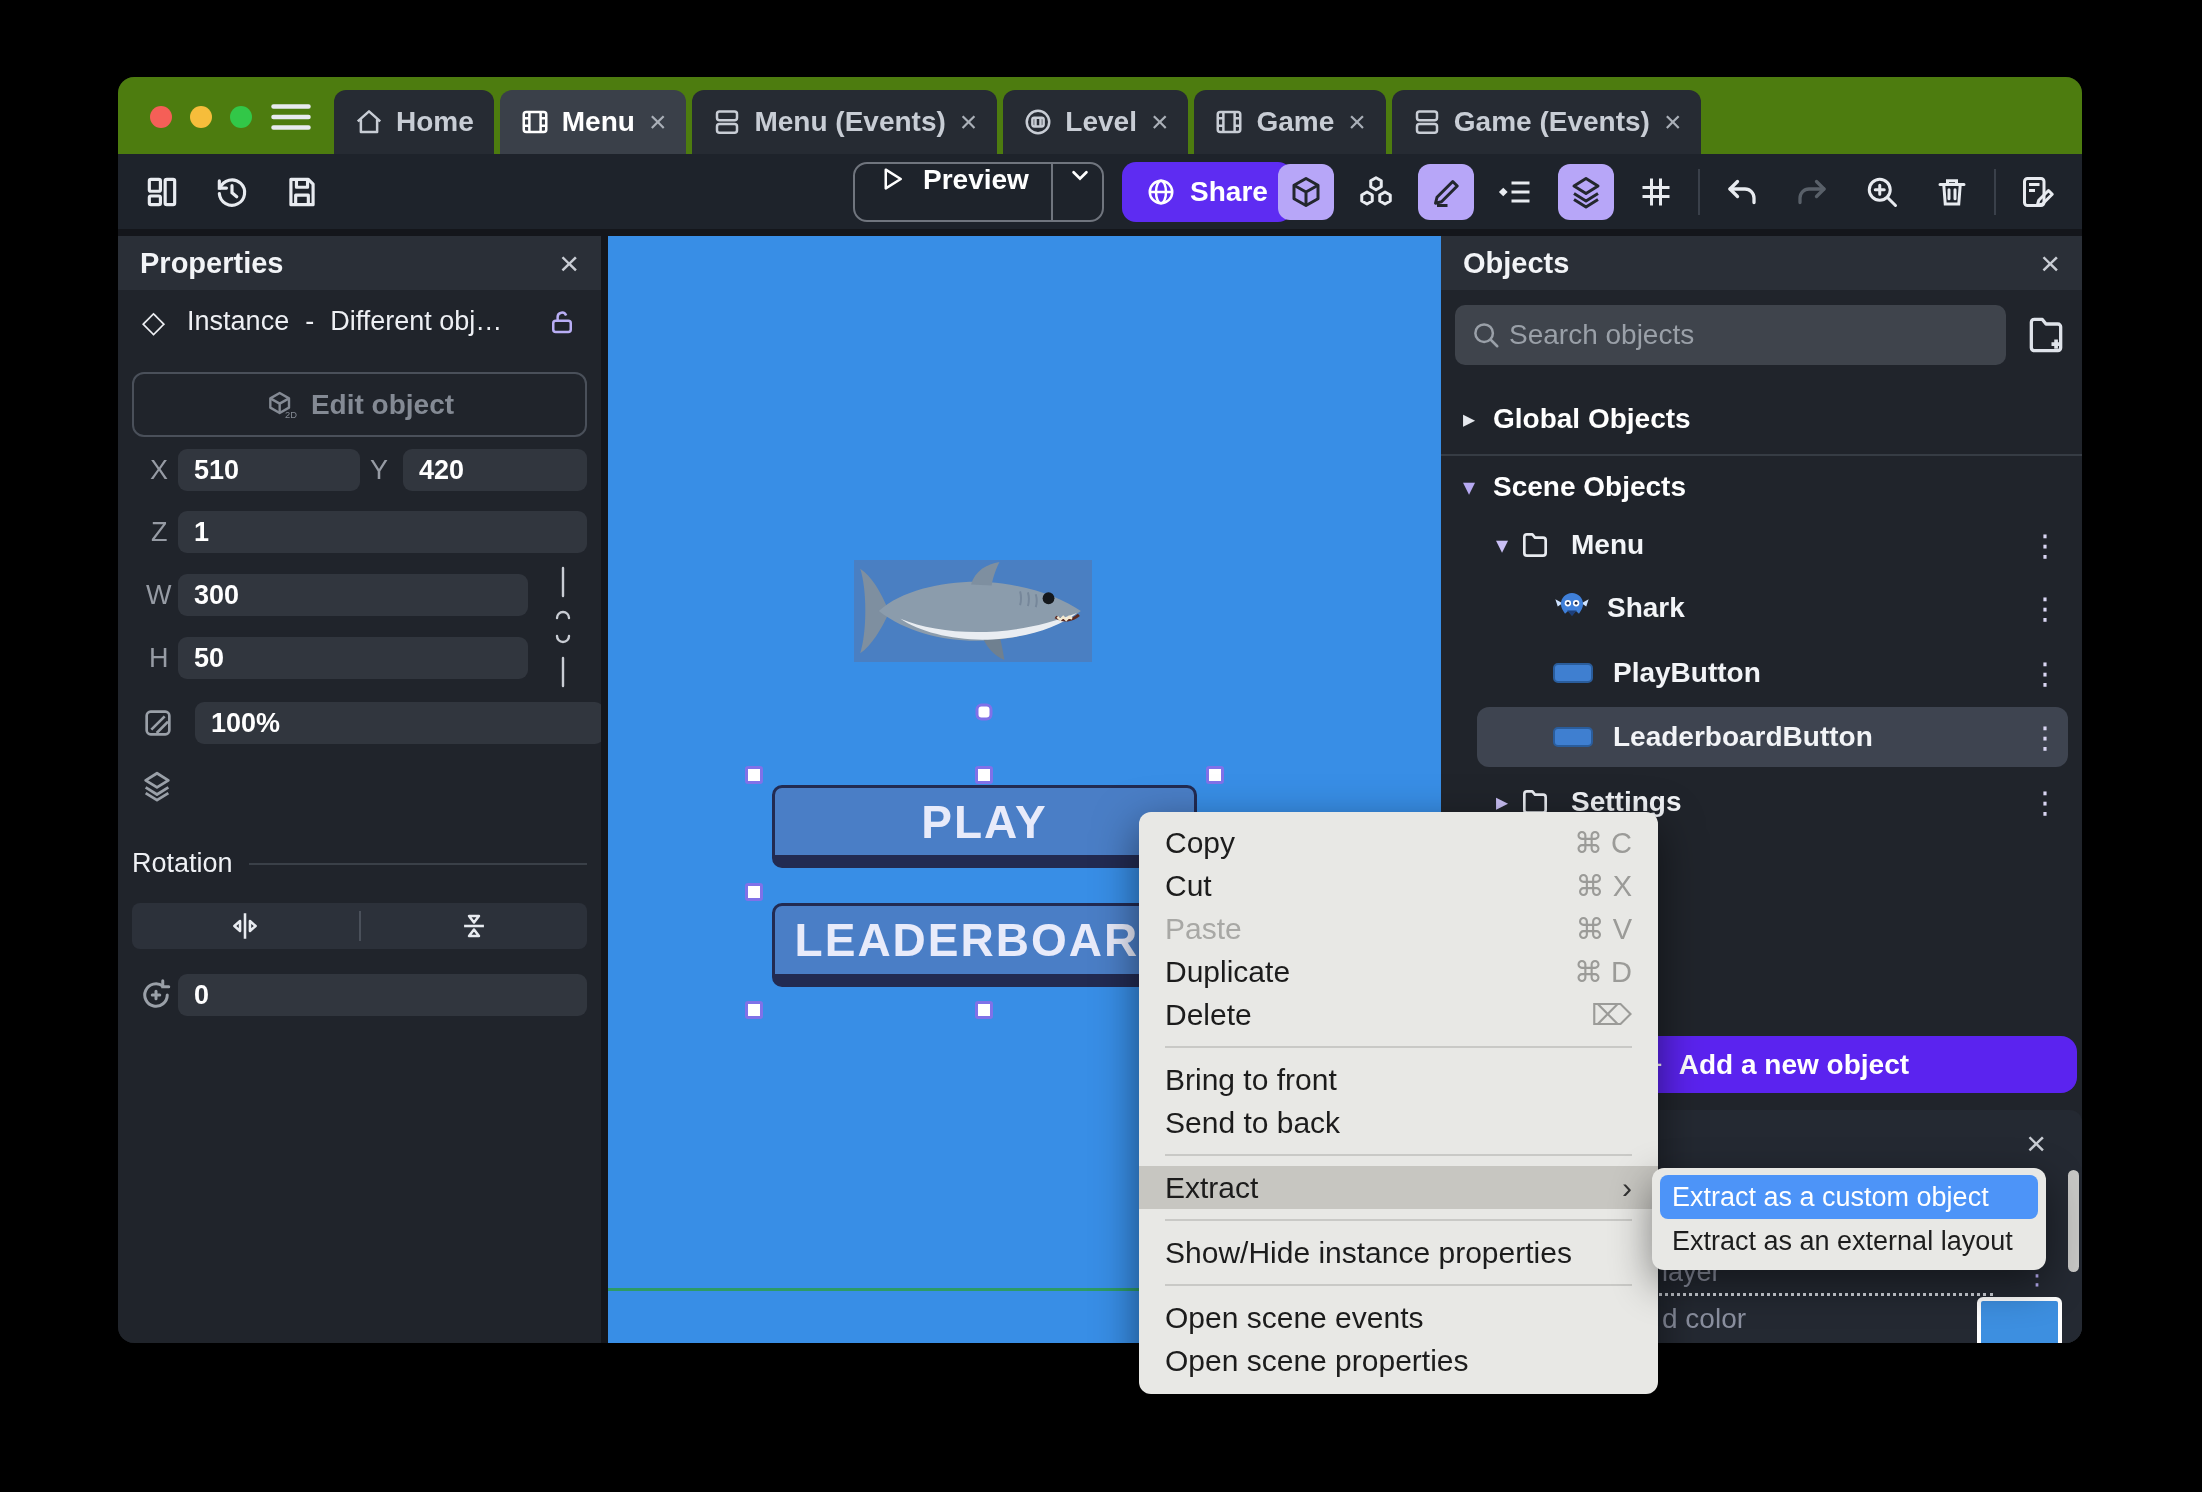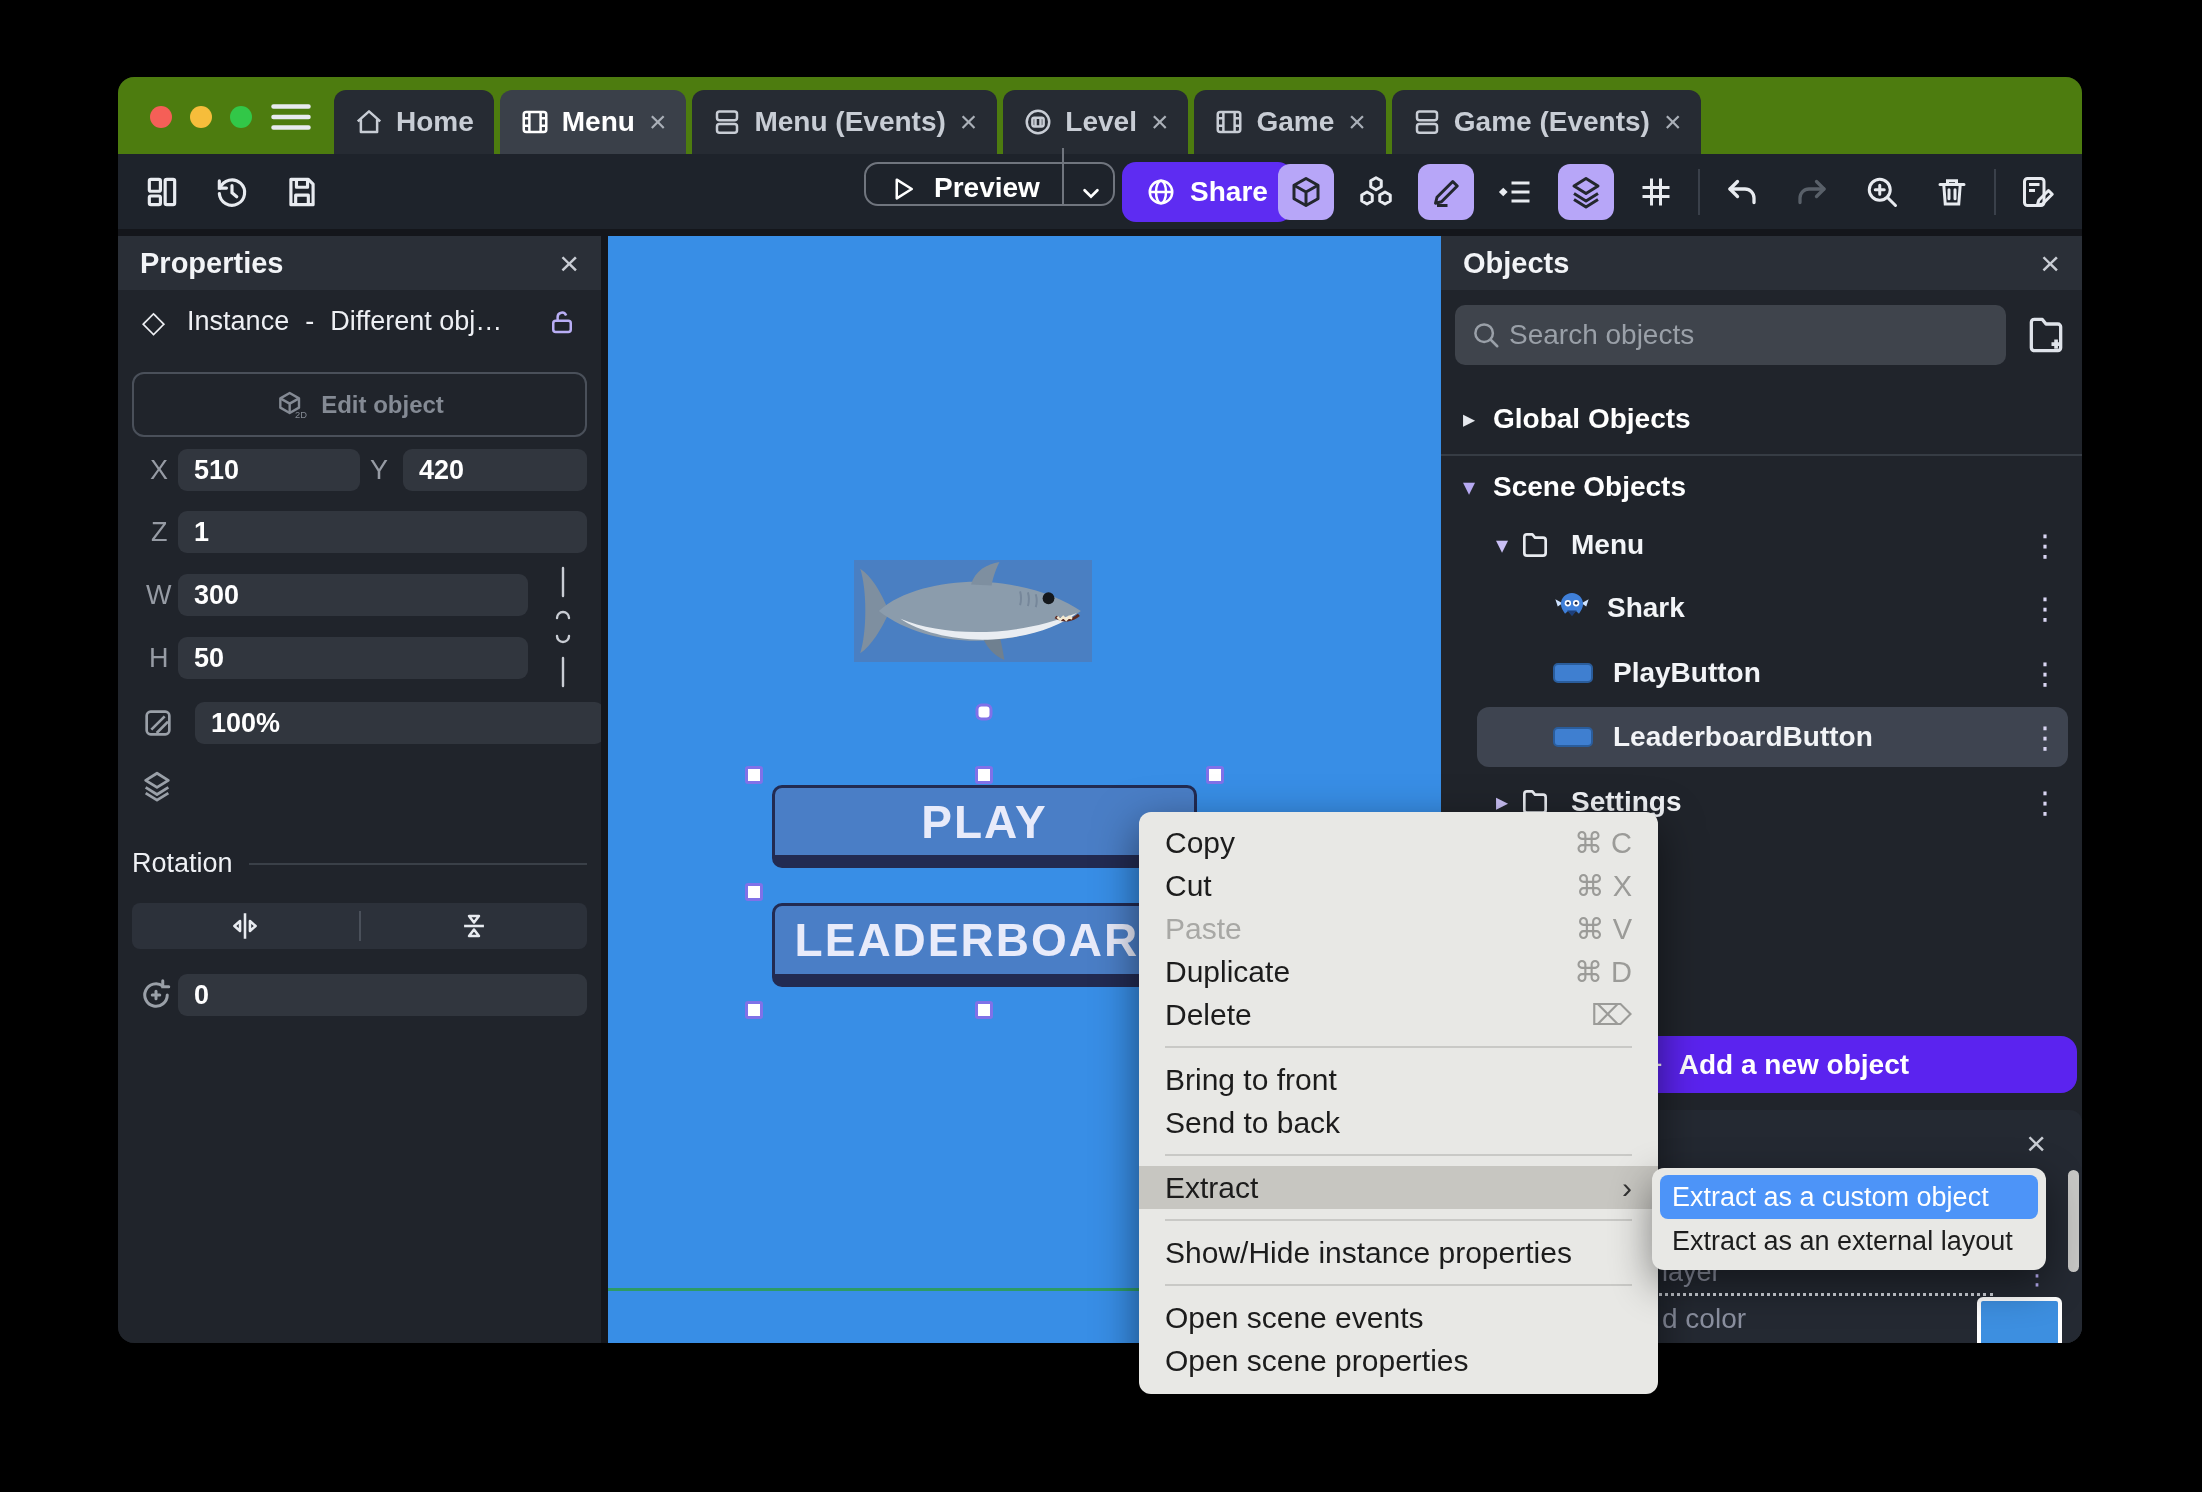--- a/index.html
+++ b/index.html
@@ -21,22 +21,22 @@
   .tab.active { background:#3a4049; color:#fff; }
   .tab .ticon { width:30px; height:30px; }
   .tab .tlabel { font-size:28px; font-weight:600; white-space:nowrap; }
   .tab .tclose { font-size:30px; line-height:1; color:#aab0b8; padding-left:2px; cursor:pointer; }
 
   
   .toolbar { position:absolute; left:0; top:77px; width:100%; height:75px; background:#1e232b; }
   .tb-left { position:absolute; left:22px; top:0; height:100%; display:flex; align-items:center; gap:26px; color:#e8ebf0; }
   .tb-iconbtn { width:44px; height:44px; display:flex; align-items:center; justify-content:center; cursor:pointer; }
   .tb-iconbtn svg { width:38px; height:38px; }
-  .preview-btn { position:absolute; left:735px; top:8px; width:251px; height:44px; border:2px solid #70757e;
-                 border-radius:14px; display:flex; align-items:flex-end; color:#fff; cursor:pointer;margin-left:11px; }
+  .preview-btn { position:absolute; left:735px; top:8px; width:251px; height:60px; border:2px solid #70757e;
+                 border-radius:14px; display:flex; align-items:flex-start; color:#fff; cursor:pointer; }
   .preview-btn .pb-play { width:30px; height:30px; margin-left:22px; }
   .preview-btn .pb-label { font-size:28px; font-weight:700; margin-left:16px; }
   .preview-btn .pb-div { width:2px; height:56px; background:#70757e; margin-left:22px; }
   .preview-btn .pb-chev { margin-left:16px; width:22px; height:22px; }
   .share-btn { position:absolute; left:1004px; top:8px; width:170px; height:60px; background:#5e2cf2;
                border-radius:14px; display:flex; align-items:center; justify-content:center; gap:14px; color:#fff; cursor:pointer; }
   .share-btn .sb-label { font-size:28px; font-weight:700; }
   .share-btn svg { width:30px; height:30px; }
   .tb-right { position:absolute; right:16px; top:0; height:100%; display:flex; align-items:center; gap:14px; }
   .tb-sq { width:56px; height:56px; border-radius:12px; display:flex; align-items:center; justify-content:center; color:#e8ebf0; cursor:pointer; }
@@ -53,21 +53,21 @@
   .panel-head .ph-close { font-size:34px; color:#c9cdd4; cursor:pointer; line-height:1; }
 
   .inst-row { position:absolute; left:0; top:68px; width:100%; display:flex; align-items:center; padding:0 24px; color:#eef0f4; }
   .inst-row .diamond { font-size:30px; margin-right:22px; }
   .inst-row .itext { font-size:27px; display:flex; gap:16px; white-space:nowrap; }
   .inst-row .lock { margin-left:auto; width:30px; height:30px; color:#b9aef5; cursor:pointer; }
 
   .edit-btn { position:absolute; left:14px; top:136px; width:455px; height:65px; border:2px solid #4a505a;
               border-radius:12px; display:flex; align-items:center; justify-content:center; gap:14px; color:#848a94; cursor:pointer; }
   .edit-btn svg { width:32px; height:32px; }
-  .edit-btn .eb-label { font-size:24px; font-weight:700; }
+  .edit-btn .eb-label { font-size:28px; font-weight:700; }
 
   .prow { position:absolute; display:flex; align-items:center; }
   .plabel { font-size:27px; color:#969ba4; }
   .pinput { background:#31363e; border-radius:9px; height:42px; display:flex; align-items:center;
             padding-left:16px; color:#fff; font-size:27px; font-weight:600; }
   .picon { color:#9aa0a8; }
   .psel { background:#31363e; border-radius:9px; height:42px; display:flex; align-items:center;
           padding:0 16px; color:#fff; font-size:27px; font-weight:600; cursor:pointer; }
   .psel .chev { margin-left:auto; width:18px; height:18px; color:#aab0b8; }
   .rot-head { position:absolute; left:14px; top:612px; width:455px; display:flex; align-items:center; gap:16px; }

